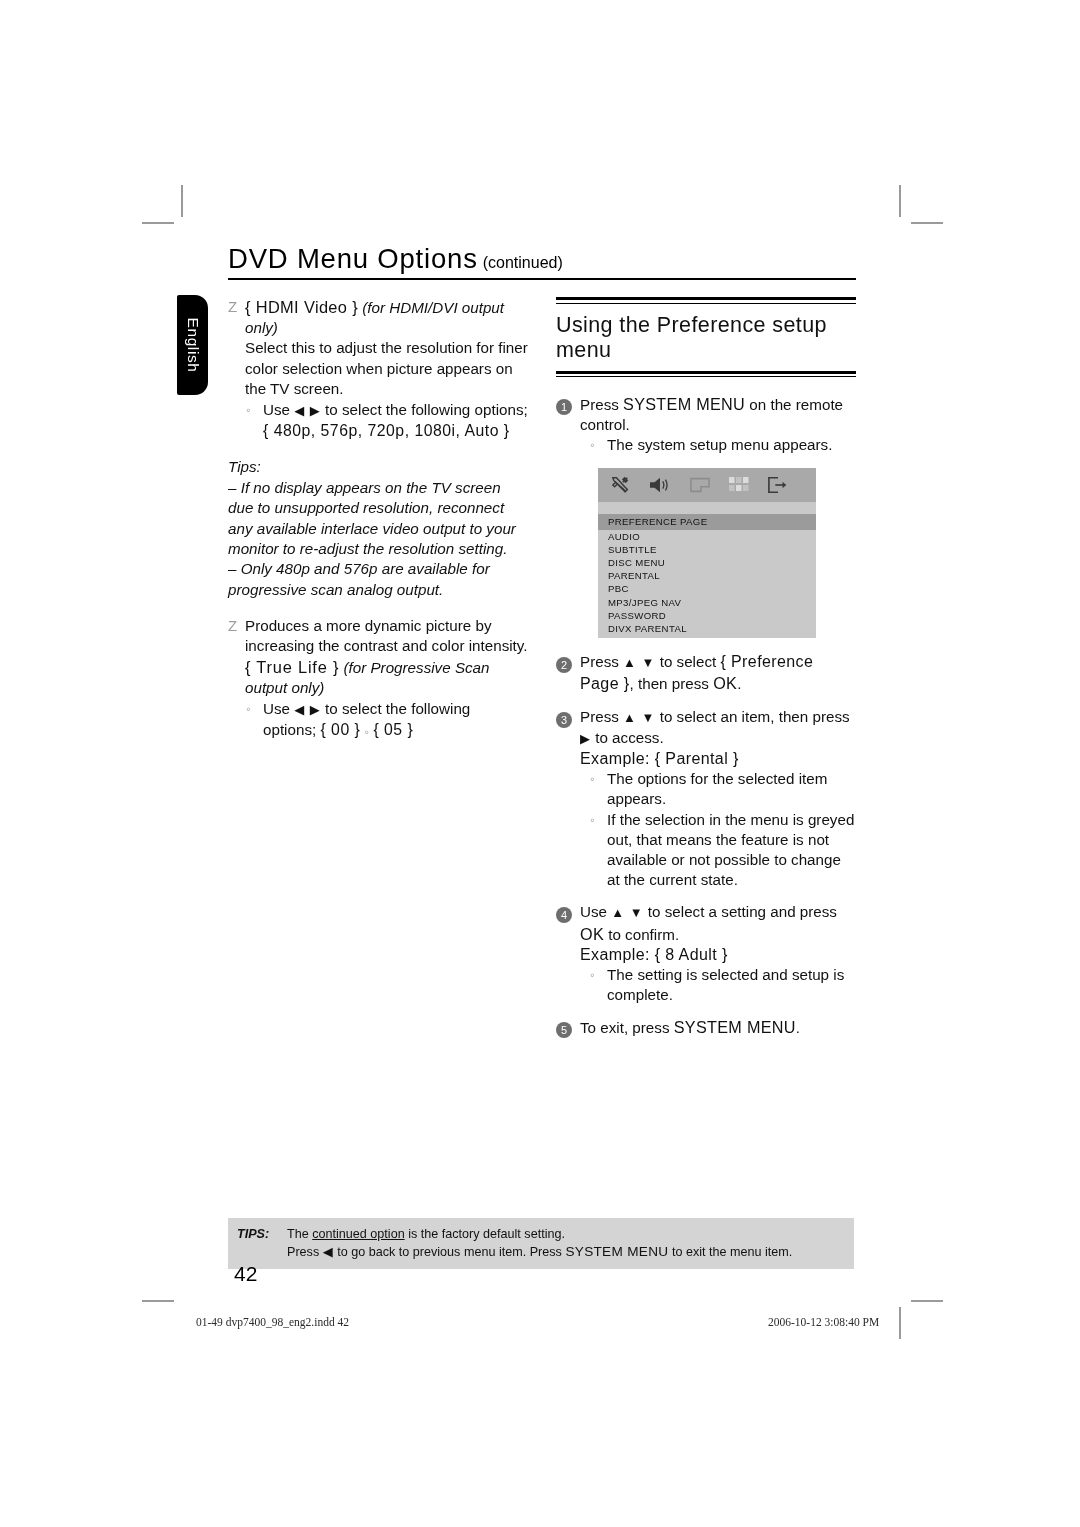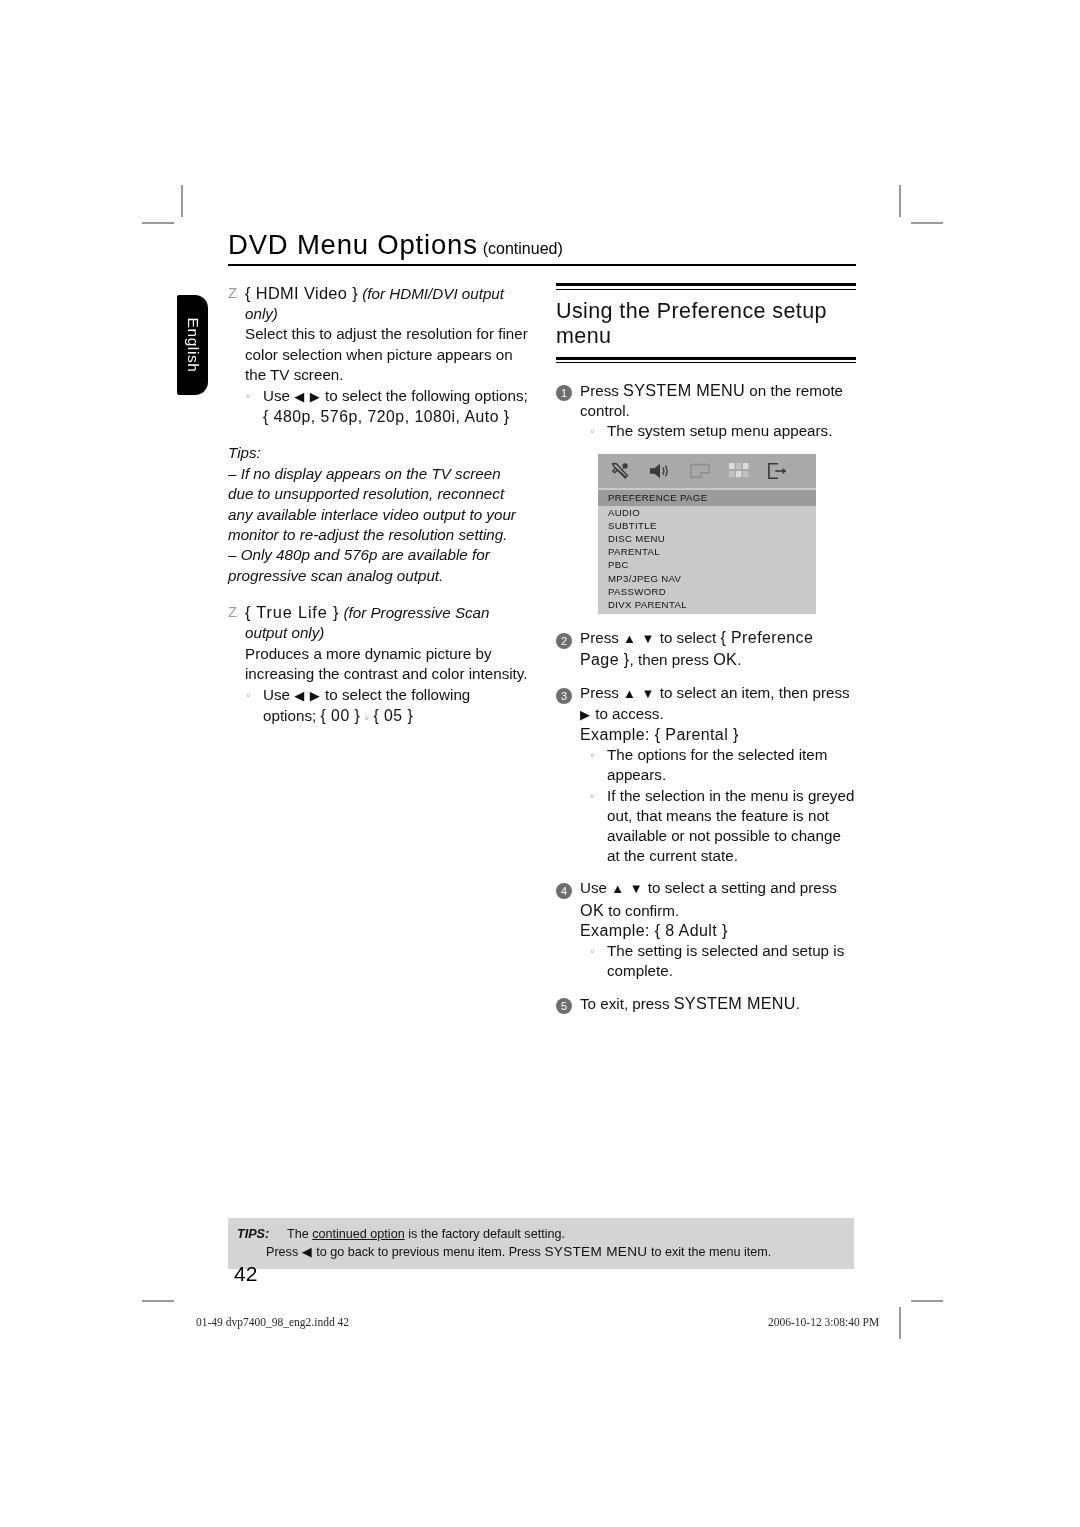--- a/index.html
+++ b/index.html
@@ -23,21 +23,21 @@
   .crop-tr-v { left: 899px; top: 185px;  width: 2px;  height: 32px; }
   .crop-tr-h { left: 911px; top: 222px;  width: 32px; height: 2px; }
   .crop-bl-h { left: 142px; top: 1300px; width: 32px; height: 2px; }
   .crop-br-h { left: 911px; top: 1300px; width: 32px; height: 2px; }
   .crop-br-v { left: 899px; top: 1307px; width: 2px;  height: 32px; }
 
   
   .page {
     position: absolute;
     left: 228px;
-    top: 229px;
+    top: 243px;
     width: 628px;
   }
 
   
   .page-title-row {
     display: flex;
     align-items: baseline;
     white-space: nowrap;
   }
   .page-title {
@@ -195,21 +195,21 @@
     background: #a9a9a9;
     height: 34px;
     display: flex;
     align-items: center;
     padding-left: 12px;
     gap: 16px;
   }
   .osd-iconbar svg { display: block; }
   .osd-list {
     background: #c9c9c9;
-    padding: 2px 0 3px 0;
+    padding: 12px 0 3px 0;
   }
   .osd-row {
     font-size: 9.6px;
     letter-spacing: 0.35px;
     line-height: 13.2px;
     padding: 0 0 0 10px;
     color: #111;
     font-family: "Liberation Sans", sans-serif;
   }
   .osd-row.sel {
@@ -233,21 +233,21 @@
     line-height: 18px;
     padding-left: 9px;
   }
   .tips-label {
     flex: 0 0 50px;
     font-weight: bold;
     font-style: italic;
     font-size: 12.6px;
   }
   .tips-text { flex: 1; }
-  .tips-row2 { padding-left: 38px; font-size: 12.6px; line-height: 18px; }
+  .tips-row2 { padding-left: 59px; font-size: 12.6px; line-height: 18px; }
   .u { text-decoration: underline; }
 
   .folio {
     position: absolute;
     left: 234px;
     top: 1262px;
     font-size: 21px;
     color: #000;
   }
 
@@ -319,25 +319,25 @@
 
       <div class="tips-block">
         <div>Tips:</div>
         <div>– If no display appears on the TV screen due to unsupported resolution, reconnect any available interlace video output to your monitor to re-adjust the resolution setting.</div>
         <div>– Only 480p and 576p are available for progressive scan analog output.</div>
       </div>
 
       <div class="zitem" style="margin-top:16px;">
         <div class="zmark">Z</div>
         <div class="zbody">
+          <div class="body-txt">Produces a more dynamic picture by increasing the contrast and color intensity.</div>
           <div class="body-txt">
             <span class="light-head spaced">{ True Life }</span>
             <span class="ital">(for Progressive Scan output only)</span>
           </div>
-          <div class="body-txt">Produces a more dynamic picture by increasing the contrast and color intensity.</div>
         </div>
       </div>
 
       <div class="subitem">
         <div class="submark">⸰</div>
         <div class="subbody">
           <span>Use</span>
           <span class="arrow">◀ ▶</span>
           <span>to select the following</span>
           <div>

